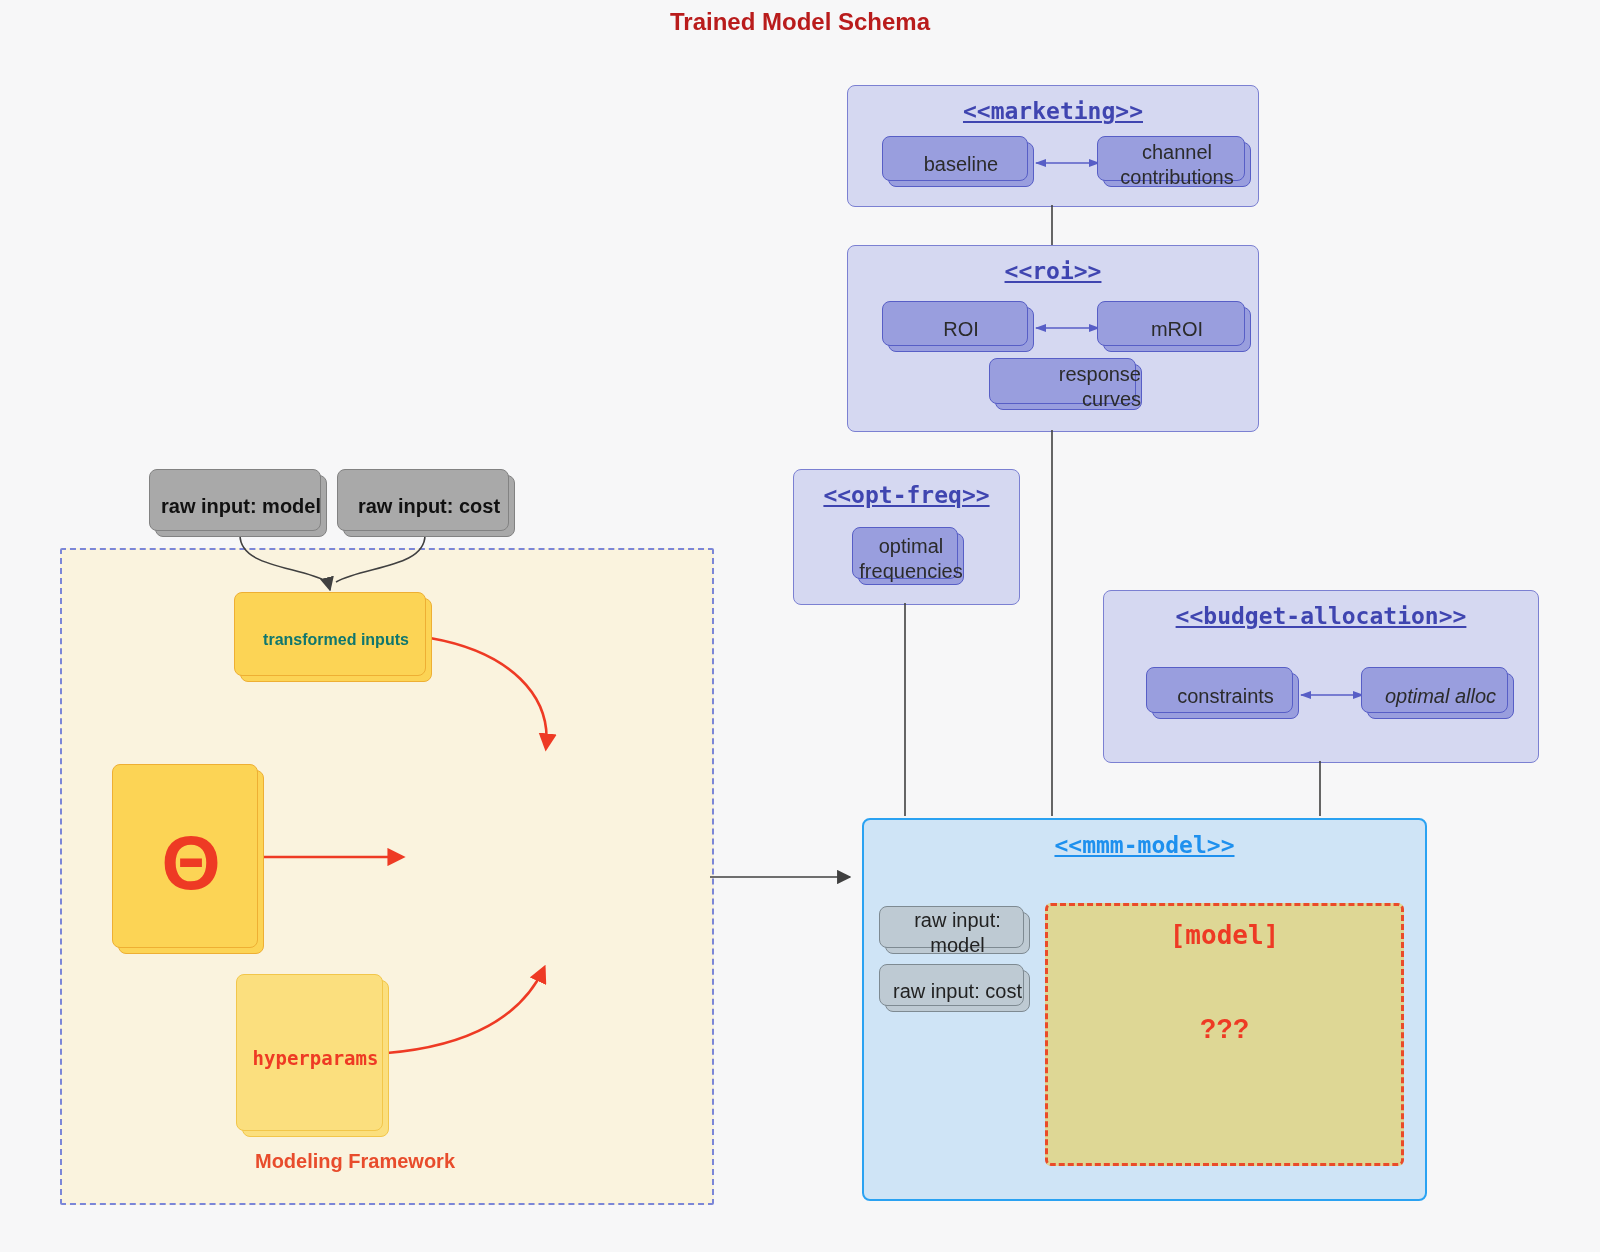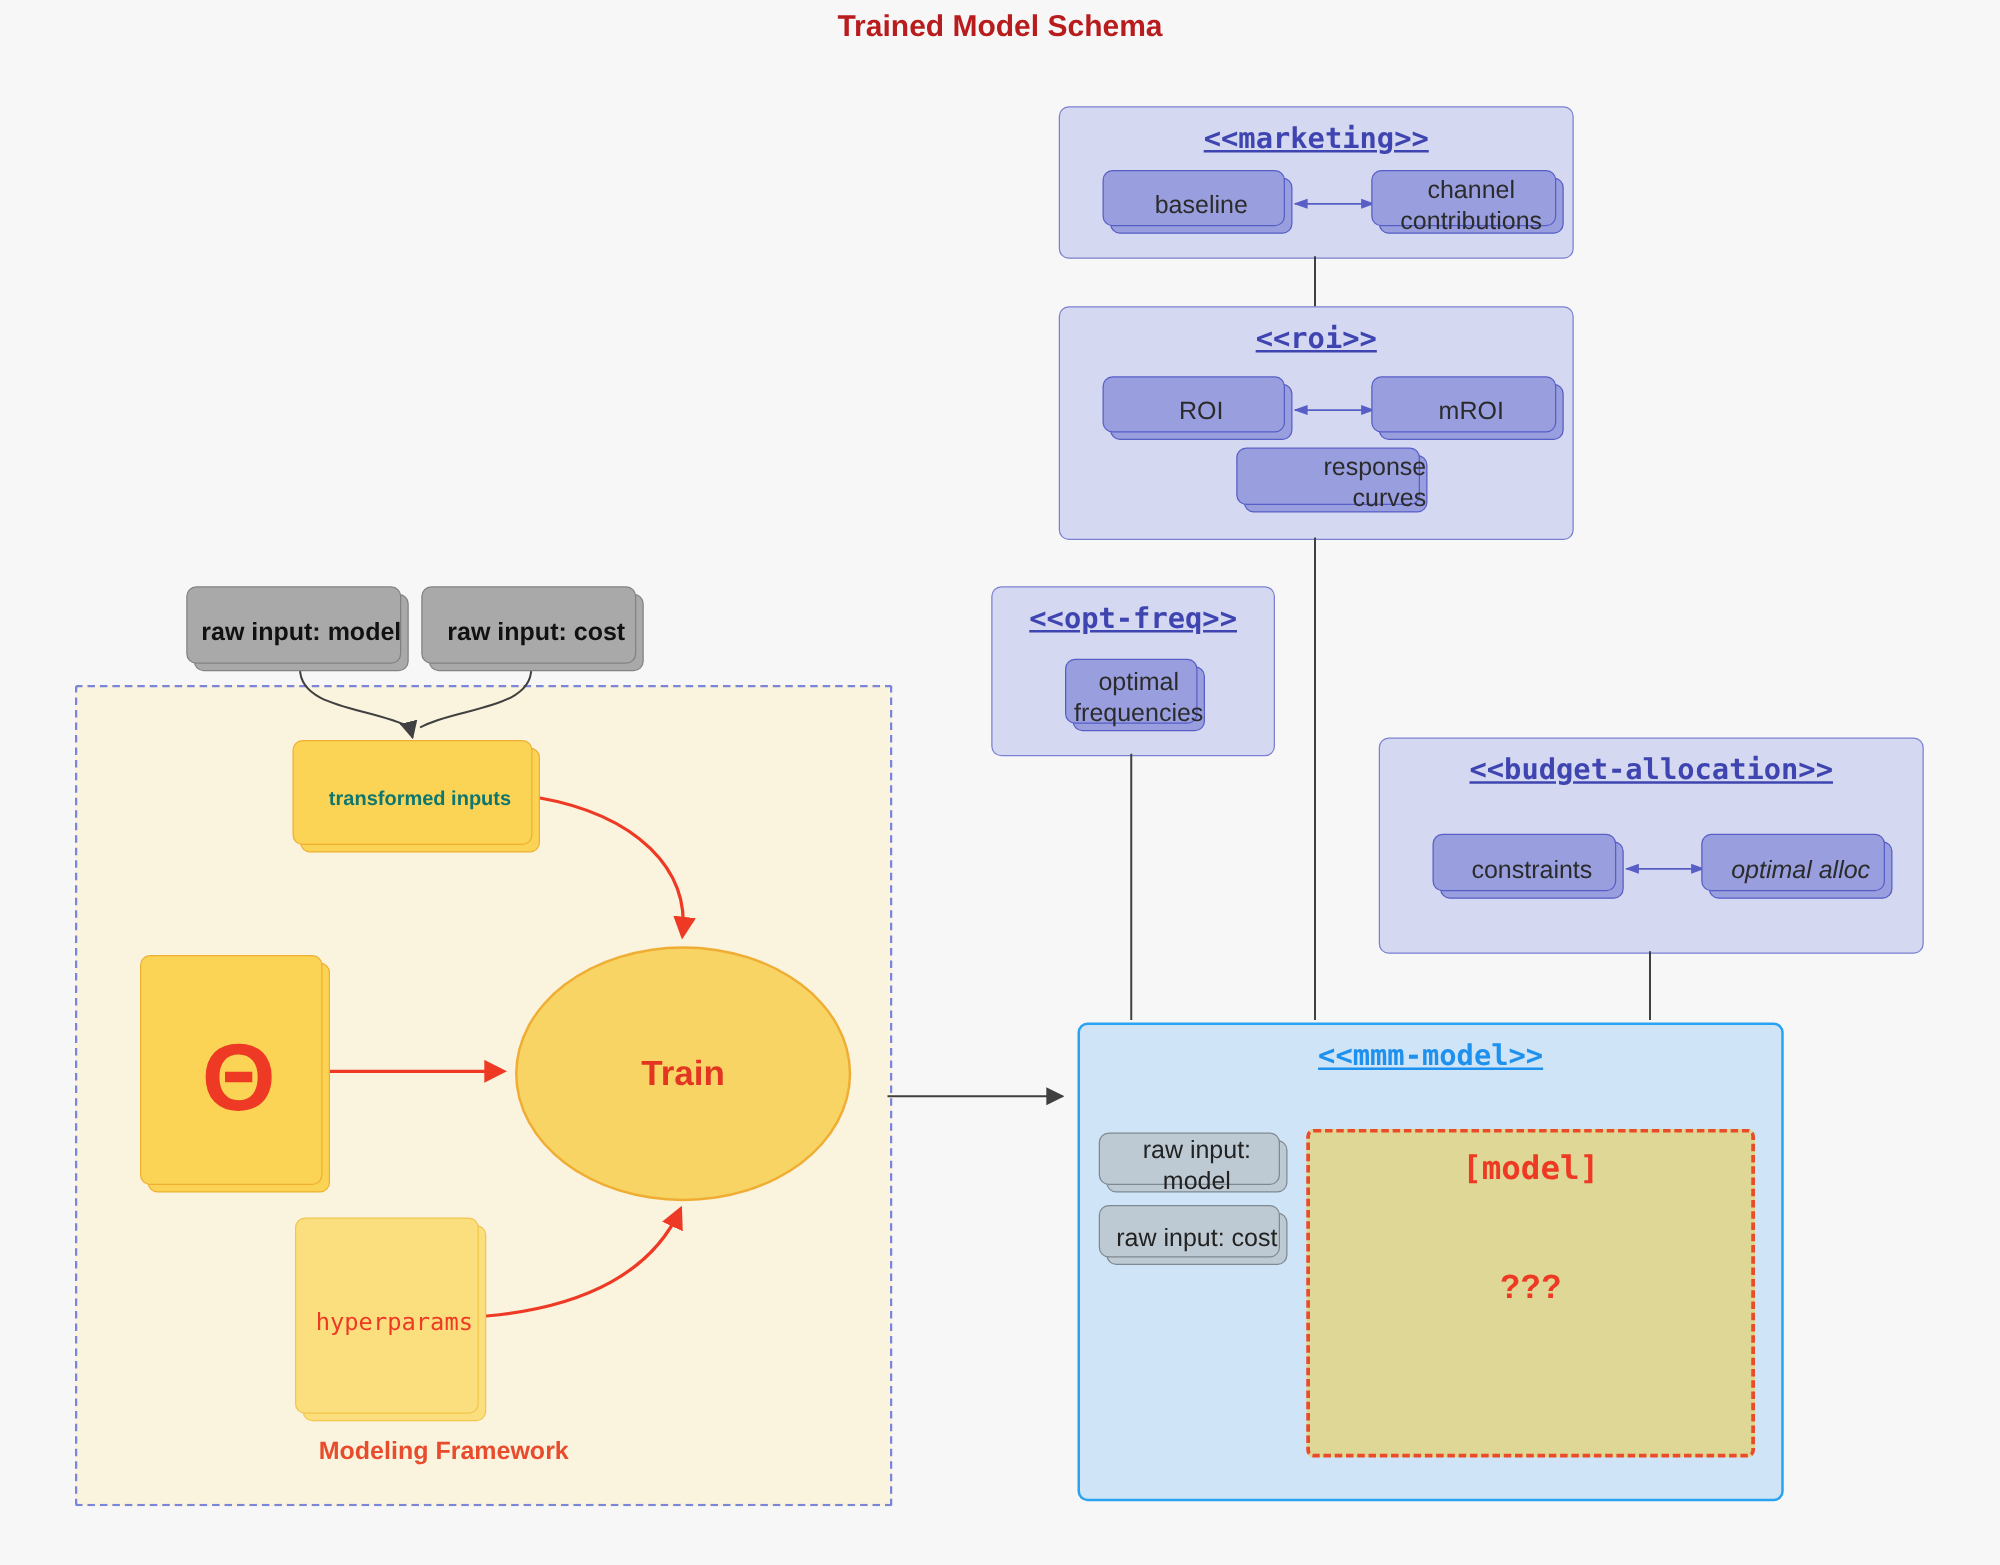--- a/index.html
+++ b/index.html
@@ -62,21 +62,21 @@
   #model-q{position:absolute;left:0;top:108px;width:100%;text-align:center;
     font-weight:bold;font-size:27px;color:#ee3a24;}
   
   #n-rawmodel1{left:155px;top:475px;width:170px;height:60px;}
   #n-rawcost1{left:343px;top:475px;width:170px;height:60px;}
   
   #n-transformed{left:240px;top:598px;width:190px;height:82px;font-weight:bold;
     font-size:16px;color:#0f766e;}
   #n-theta{left:118px;top:770px;width:144px;height:182px;font-size:76px;font-weight:bold;color:#ee3a24;}
   #n-hyper{left:242px;top:980px;width:145px;height:155px;
-    font-family:"DejaVu Sans Mono",monospace;font-weight:normal;font-size:19px;color:#ee3a24;}
+    font-family:"DejaVu Sans Mono",monospace;font-weight:bold;font-size:19px;color:#ee3a24;}
   #n-train{position:absolute;left:412px;top:757px;width:265px;height:200px;z-index:3;
     background:#f8d464;border:2px solid #f0ad33;border-radius:50%;
     display:flex;align-items:center;justify-content:center;
     font-size:28px;font-weight:bold;color:#e43522;}
 
   
   #wires{position:absolute;left:0;top:0;z-index:2;pointer-events:none;}
 </style>
 </head>
 <body>
@@ -189,20 +189,17 @@
   <div class="node gray" id="n-rawcost1">
     <span>raw input: cost</span>
   </div>
 
   <div class="node yellow" id="n-transformed">
     <span>transformed inputs</span>
   </div>
   <div class="node yellow" id="n-theta">
     <span>Θ</span>
   </div>
-  <div id="n-train">
-    <span>Train</span>
-  </div>
   <div class="node paleyellow" id="n-hyper">
     <span>hyperparams</span>
   </div>
 
 </div>
 
 </body></html>

